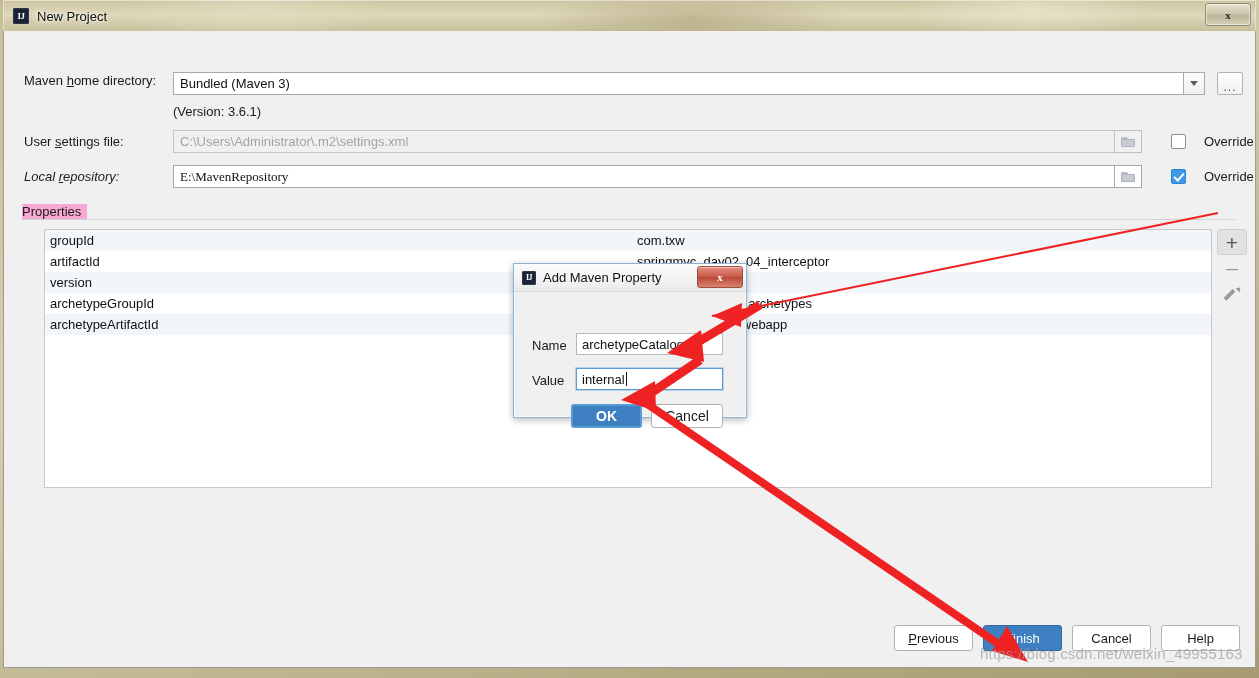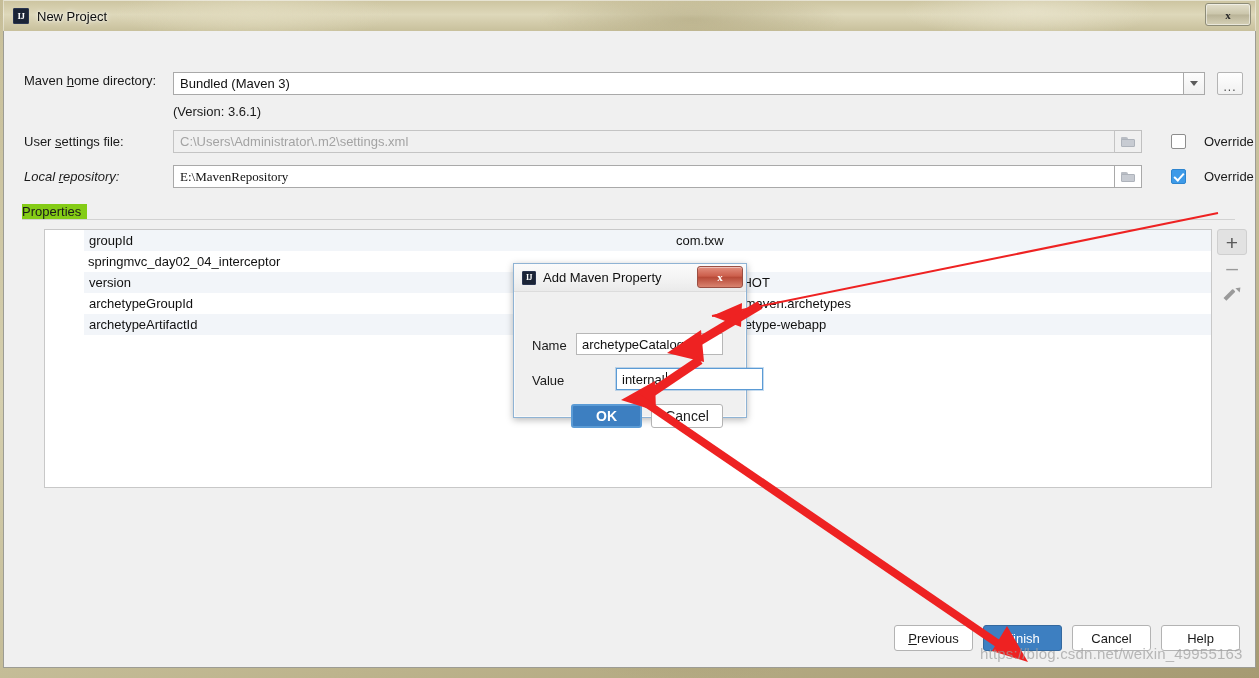--- a/index.html
+++ b/index.html
@@ -186,36 +186,35 @@
     border: solid #ffffff;
     border-width: 0 2px 2px 0;
     transform: rotate(42deg);
   }
   .chk-label { font-size: 13px; color: #1a1a1a; }
 
   
   .group-title {
     position: absolute; left: 18px; top: 173px;
     font-size: 13px; color: #1a1a1a;
-    background: #84cc16; padding-right: 6px; z-index: 2;
+    background: #f9a8d4; padding-right: 6px; z-index: 2;
   }
   .group-line {
     position: absolute; left: 18px; right: 20px; top: 188px;
     height: 1px; background: #d2d2d2;
   }
 
   .table-wrap {
     position: absolute;
     left: 40px; top: 198px;
     width: 1168px; height: 259px;
     border: 1px solid #c8c8c8;
     background: #ffffff;
     box-sizing: border-box;
     overflow: hidden;
-    padding-left: 39px;
   }
   .trow {
     height: 21px;
     display: flex; align-items: center;
     font-size: 13px; color: #111;
   }
   .trow.alt { background: #f2f5f9; }
   .tcell-key { width: 588px; padding-left: 5px; box-sizing: border-box; }
   .tcell-val { flex: 1; padding-left: 4px; box-sizing: border-box; }
 
@@ -336,21 +335,20 @@
     height: 22px;
     background: #ffffff;
     border: 1px solid #b7b7b7;
     font-size: 13px; color: #111;
     display: flex; align-items: center;
     padding: 0 5px;
   }
   .m-field.focused {
     border: 1px solid #5b9bd5;
     box-shadow: 0 0 0 1px rgba(91,155,213,.35);
-    margin-left: 40px;
   }
   .caret {
     display: inline-block;
     width: 1px; height: 14px;
     background: #111;
     margin-left: 1px;
   }
   .m-btn {
     position: absolute;
     box-sizing: border-box;
@@ -447,20 +445,21 @@
 
     <div class="group-line"></div>
     <div class="group-title">Properties</div>
 
     <div class="table-wrap">
       <div class="trow alt">
         <span class="tcell-key">groupId</span>
         <span class="tcell-val">com.txw</span>
       </div>
       <div class="trow">
+        <span class="tcell-key">artifactId</span>
         <span class="tcell-val">springmvc_day02_04_interceptor</span>
       </div>
       <div class="trow alt">
         <span class="tcell-key">version</span>
         <span class="tcell-val">1.0-SNAPSHOT</span>
       </div>
       <div class="trow">
         <span class="tcell-key">archetypeGroupId</span>
         <span class="tcell-val">org.apache.maven.archetypes</span>
       </div>

